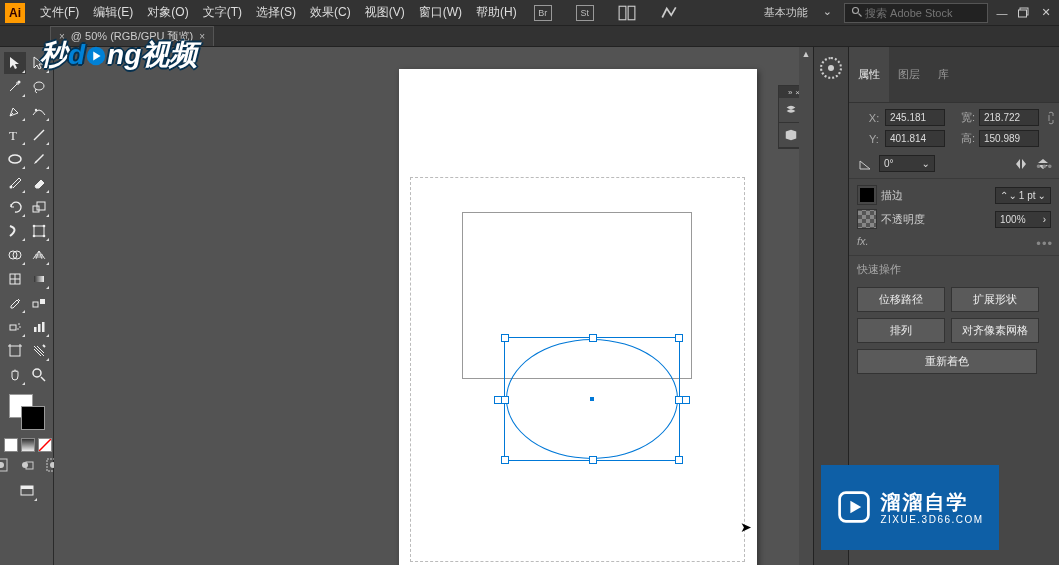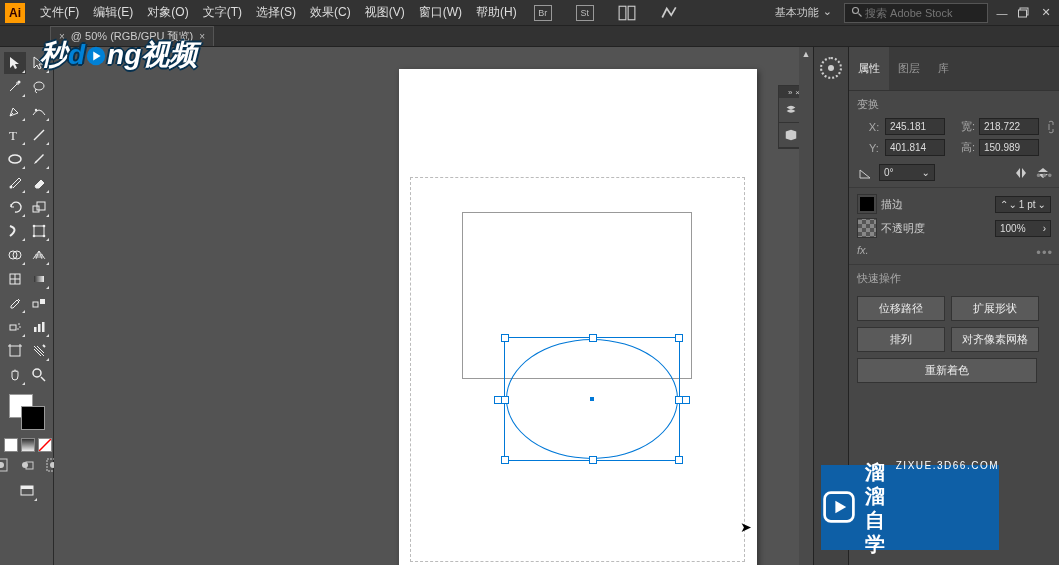--- a/index.html
+++ b/index.html
@@ -3,21 +3,21 @@
 <meta charset="utf-8">
 <style>
 html,body{margin:0;padding:0;width:1059px;height:565px;background:#333333;font-family:"Microsoft YaHei",Arial,sans-serif;color:#ccc;font-size:11px;overflow:hidden;position:relative}
 .topbar{height:25px;background:#333;display:flex;align-items:center;padding:0 5px;border-bottom:1px solid #222}
 .ai-logo{width:20px;height:20px;background:#ff9a00;color:#310000;font-weight:bold;display:flex;align-items:center;justify-content:center;font-size:12px;margin-right:8px}
 .menu-item{padding:0 7px;color:#ddd;cursor:pointer;font-size:12px}
 .top-icons{display:flex;gap:24px;margin-left:10px;align-items:center}
 .top-icon{width:18px;height:18px;display:flex;align-items:center;justify-content:center;color:#bbb}
 .sq{width:16px;height:14px;border:1px solid #999;font-size:9px;display:flex;align-items:center;justify-content:center;color:#bbb}
 .top-right{margin-left:auto;display:flex;align-items:center;gap:6px}
-.workspace-dd{display:flex;align-items:flex-start;gap:4px;padding:0 6px;color:#ccc}
+.workspace-dd{display:flex;align-items:flex-start;gap:15px;padding:0 6px;color:#ccc}
 .search{display:flex;align-items:center;background:#222;border:1px solid #555;padding:2px 6px;width:130px}
 .search input{background:transparent;border:none;color:#aaa;font-size:11px;width:100px;outline:none}
 .win-btn{width:16px;height:16px;color:#ccc;display:flex;align-items:center;justify-content:center}
 
 .tabstrip{height:20px;background:#323232;display:flex;align-items:flex-end;padding-left:50px;border-bottom:1px solid #222}
 .doc-tab{background:#3a3a3a;border-top:1px solid #555;border-left:1px solid #555;border-right:1px solid #555;padding:2px 8px;color:#ccc;font-size:11px;display:flex;align-items:center;gap:6px}
 .doc-tab .x{font-size:10px;color:#bbb}
 
 .main{display:flex;height:519px}
 .toolbox{width:53px;background:#535353;border-right:1px solid #2a2a2a;padding-top:5px;display:flex;flex-direction:column;align-items:center}
@@ -56,21 +56,21 @@
 .scroll-v{position:absolute;right:0;top:0;bottom:0;width:14px;background:#4a4a4a}
 .scroll-up,.scroll-dn{height:14px;display:flex;align-items:center;justify-content:center;color:#ccc;font-size:9px}
 
 .dock-icons{width:34px;background:#424242;border-left:1px solid #222;display:flex;flex-direction:column;align-items:center;padding-top:10px}
 .dock-icons>div{width:22px;height:22px;display:flex;align-items:center;justify-content:center;margin-bottom:8px;position:relative}
 .dot-target{width:18px;height:18px;border-radius:50%;border:2px dotted #ccc}
 .dot-target:after{content:"";position:absolute;width:6px;height:6px;background:#ccc;border-radius:50%;left:8px;top:8px}
 
 .panel{width:210px;background:#474747;border-left:1px solid #222;display:flex;flex-direction:column;font-size:11px}
 .panel-tabs{display:flex;border-bottom:1px solid #333;background:#3a3a3a}
-.ptab{padding:14px 9px;color:#999}
+.ptab{padding:20px 9px;color:#999}
 .ptab.active{background:#474747;color:#eee}
 .section{padding:6px 8px;border-bottom:1px solid #3a3a3a;position:relative}
 .sec-title{color:#aaa;font-size:11px;margin-bottom:6px}
 .shape-name{color:#ccc;font-size:11px;margin-bottom:6px}
 .field-row{display:flex;align-items:center;gap:4px;margin-bottom:4px}
 .field-label{color:#aaa;width:14px;text-align:center}
 .num-input{background:#383838;border:1px solid #222;padding:2px 4px;color:#ddd;width:50px;font-size:10px;text-align:left}
 .tiny-ic{width:16px;height:16px;display:flex;align-items:center;justify-content:center;color:#bbb}
 .nine-grid{width:22px;height:22px;display:grid;grid-template-columns:repeat(3,1fr);grid-template-rows:repeat(3,1fr);gap:1px;margin-right:4px}
 .nine-grid div{background:#666}
@@ -85,21 +85,21 @@
 .fx{color:#aaa;font-style:italic;padding:2px 0}
 .dots{position:absolute;right:6px;bottom:4px;color:#888;font-size:13px;letter-spacing:1px}
 .quick-btns{display:flex;flex-wrap:wrap;gap:6px;padding:4px 0}
 .qbtn{background:#5a5a5a;border:1px solid #333;color:#eee;padding:4px 0;width:86px;text-align:center;font-size:11px}
 .qbtn.wide{width:178px}
 
 .miaodong{position:absolute;left:40px;top:36px;font-size:28px;font-weight:bold;font-style:italic;color:#fff;text-shadow:-2px 0 #07314f,2px 0 #07314f,0 -2px #07314f,0 2px #07314f,-1px -1px #07314f,1px 1px #07314f;z-index:50;pointer-events:none}
 .miaodong .blue{color:#0081d6}
 .liuliu{position:absolute;right:60px;bottom:15px;width:178px;height:85px;background:#0e5fa6;color:#fff;display:flex;align-items:center;justify-content:center;gap:8px;z-index:50}
 .ll-icon svg{width:36px;height:36px}
-.ll-txt{display:flex;flex-direction:row;line-height:1.2}
+.ll-txt{display:flex;flex-direction:column;line-height:1.2}
 .ll-big{font-size:20px;font-weight:bold;letter-spacing:2px}
 .ll-sm{font-size:10px;letter-spacing:1.5px}
 </style>
 </head>
 <body>
 
 <div class="topbar">
   <div class="ai-logo">Ai</div>
   <div class="menu-item">文件(F)</div>
   <div class="menu-item">编辑(E)</div>
@@ -476,21 +476,20 @@
       </div>
   </div>
 
   <div class="panel">
     <div class="panel-tabs">
       <div class="ptab active">属性</div>
       <div class="ptab">图层</div>
       <div class="ptab">库</div>
     </div>
     <div class="section">
-      <div class="sec-title">变换</div>
       <div style="display:flex;align-items:flex-start;gap:4px">
         <div class="nine-grid">
           <div></div>
             <div></div>
             <div></div>
             <div></div>
             <div class="sel"></div>
             <div></div>
             <div></div>
             <div></div>

